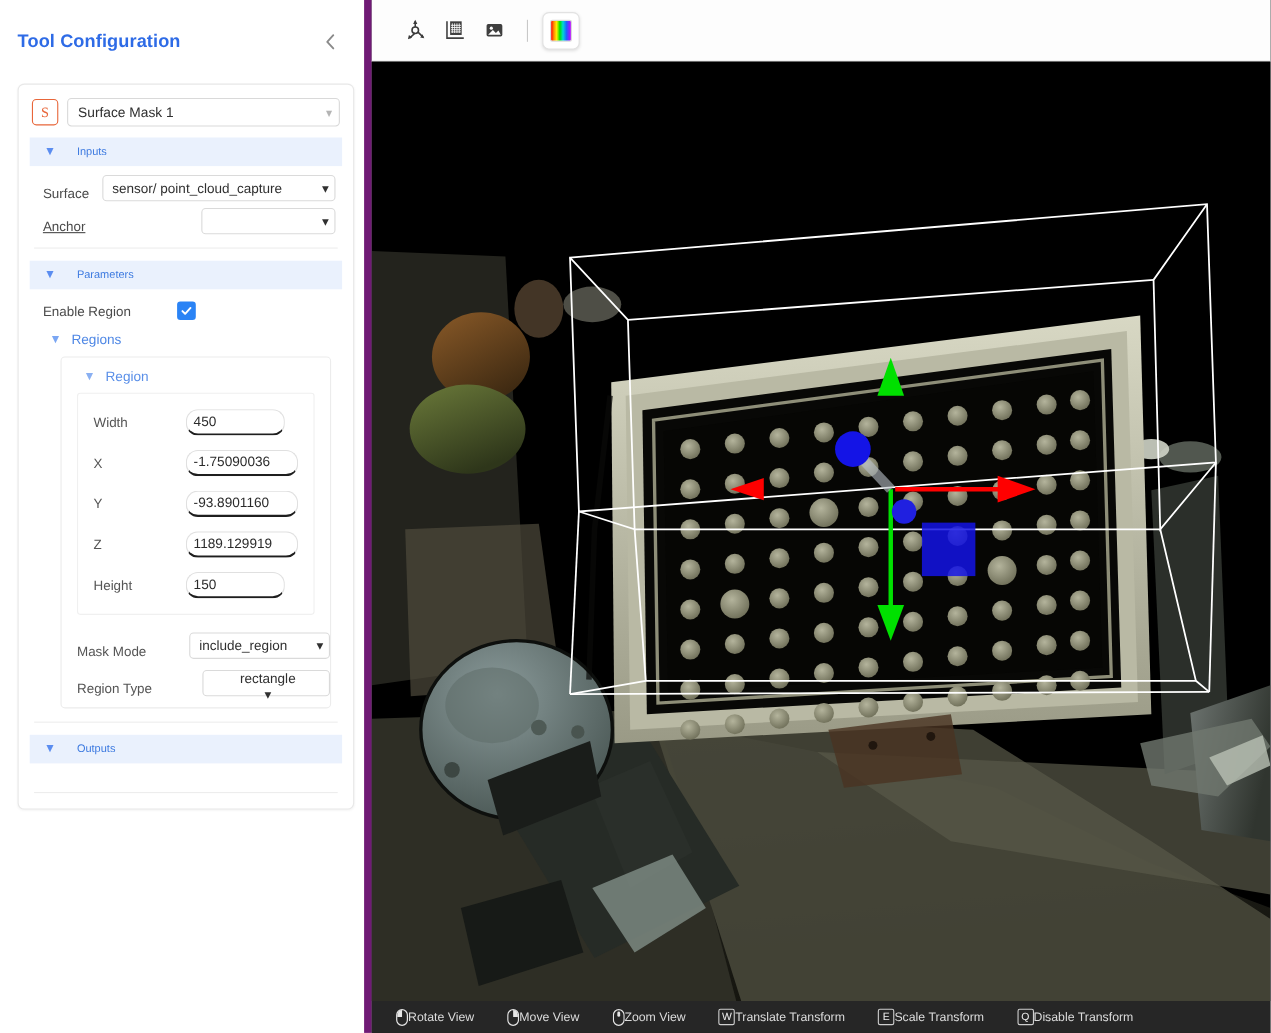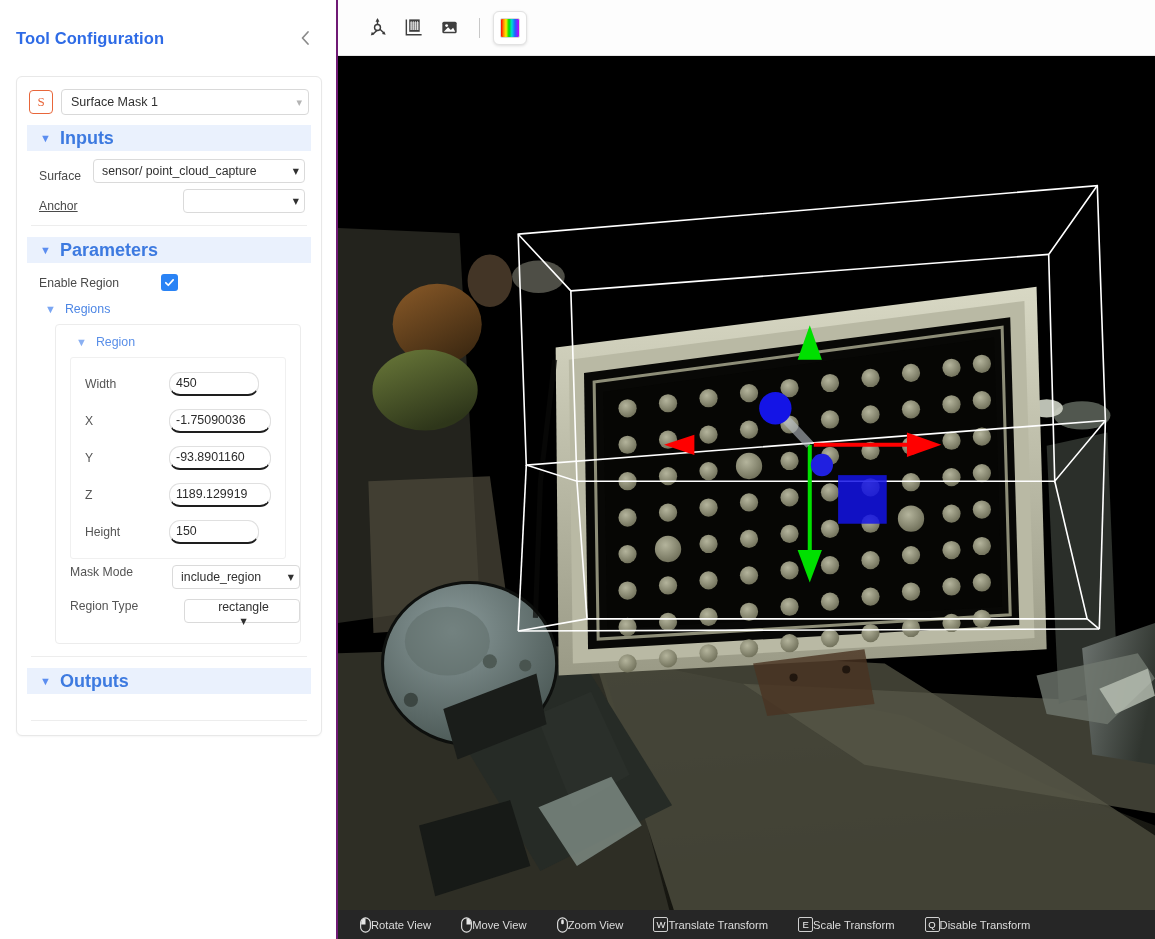--- a/index.html
+++ b/index.html
@@ -8,21 +8,21 @@
     font-family: "Liberation Sans", sans-serif;
     background: #ffffff;
     overflow: hidden;
   }
   .app { display: flex; width: 1155px; height: 939px; }
 
   
   .panel {
     width: 338px; height: 939px;
     background: #ffffff;
-    border-right: 2px solid #701a75;
+    border-right: 7px solid #701a75;
     position: relative;
     flex: none;
   }
   .panel-header {
     height: 76px;
     display: flex; align-items: center;
     padding: 0 20px 0 16px;
     justify-content: space-between;
   }
   .panel-title {
@@ -58,21 +58,21 @@
     padding: 0 6px 0 9px; font-size: 12.5px; color: #303030;
     justify-content: space-between; cursor: pointer;
   }
   .select .caret { color: #b4b4b4; font-size: 11px; margin-left: 6px; }
 
   .section-head {
     background: #eaf1fd; height: 26px; display: flex; align-items: center;
     gap: 9px; padding-left: 13px; margin: 0 0 2px 0; cursor: pointer;
   }
   .section-head .chev { color: #5b8df0; font-size: 11px; line-height: 1; }
-  .section-head .lbl { color: #3d7ae0; font-size: 18px; font-weight: bold; }
+  .section-head .lbl { color: #3d7ae0; font-size: 10px; font-weight: normal; margin-left: 10px; }
 
   .field-row {
     display: flex; align-items: flex-end; min-height: 30px; padding-left: 12px;
   }
   .field-label { font-size: 12.2px; color: #4a4a4a; }
   .f-surface .field-label { width: 52px; }
   .f-anchor  .field-label { width: 52px; text-decoration: underline; }
 
   .select-sm {
     height: 24px; border: 1px solid #dadada; border-radius: 4px;
@@ -110,21 +110,21 @@
   .p-label { width: 84px; font-size: 12.2px; color: #555; }
   .num-input {
     width: 90px; height: 24px; border: 1px solid #e0e0e0; border-radius: 11px;
     border-bottom: 2px solid #1e1e1e; background: #fff;
     font-size: 12.4px; color: #2b2b2b; padding: 0 6px; display: flex;
     align-items: center; overflow: hidden; white-space: nowrap;
     font-family: "Liberation Sans", sans-serif;
   }
   .p-row.wide .num-input { width: 102px; }
 
-  .mm-row { display: flex; align-items: flex-start; height: 34px; padding-left: 14px; }
+  .mm-row { display: flex; align-items: flex-end; height: 34px; padding-left: 14px; }
   .mm-row .p-label { width: 104px; }
   .w-mask { width: 130px; }
   .w-rtype { width: 118px; margin-left: 12px; flex-direction: column; }
 
   .divider { height: 1px; background: #ededed; margin: 12px 4px 0 4px; }
   .out-head { margin-top: 11px; }
   .bottom-rule { height: 1px; background: #ededed; margin: 26px 4px 0 4px; }
 
   
   .viewport { flex: 1; position: relative; background: #000; }

